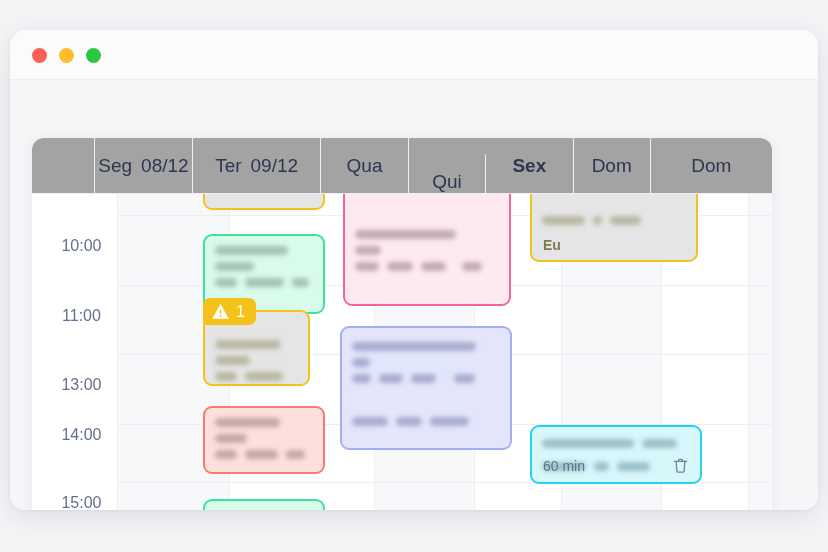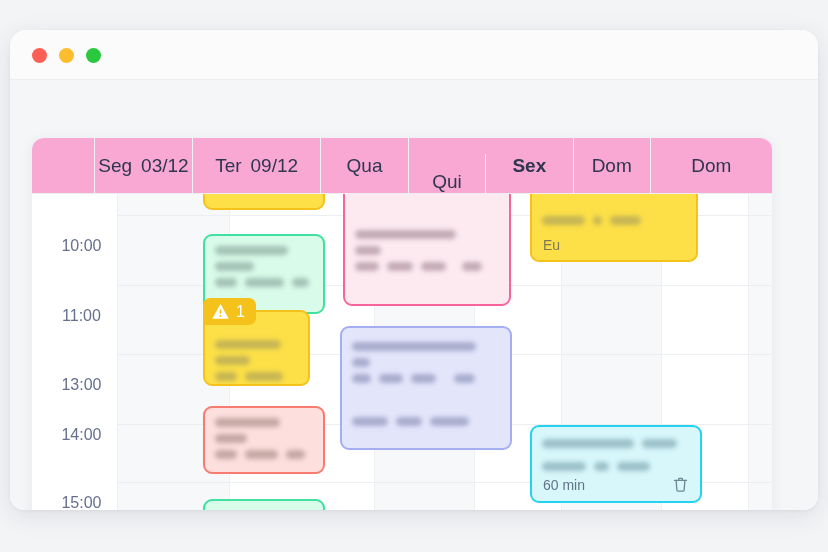--- a/index.html
+++ b/index.html
@@ -73,21 +73,21 @@
     box-shadow: 0 2px 14px rgba(30,38,60,0.07);
     overflow: hidden;
   }
 
   
   .cal-head {
     position: absolute;
     left: 0; top: 0;
     width: 100%;
     height: 56px;
-    background: #f9a8d4;
+    background: #a3a3a3;
     border-bottom: 1px solid #eceef1;
     display: flex;
   }
   .cal-head .hcell {
     height: 100%;
     display: flex;
     align-items: center;
     justify-content: center;
     gap: 9px;
     font-size: 19px;
@@ -166,21 +166,21 @@
     height: 9px;
     border-radius: 5px;
     margin-bottom: 7px;
     filter: blur(2.6px);
     opacity: 0.5;
   }
   .blur-row { display: flex; gap: 8px; margin-bottom: 7px; }
   .blur-row .blur-line { margin-bottom: 0; }
 
   .ev-green  { background: #d9fbe9; border-color: #3fe0a0; }
-  .ev-yellow { background: #fde047; border-color: #f5c21b; }
+  .ev-yellow { background: #e5e5e5; border-color: #f5c21b; font-weight: bold; }
   .ev-pink   { background: #fdeaf1; border-color: #f9639b; }
   .ev-purple { background: #e3e6fb; border-color: #a4aef0; }
   .ev-red    { background: #fde0dd; border-color: #f77b6e; }
   .ev-cyan   { background: #d8f7fb; border-color: #22d2ef; }
 
   .ev-green  .blur-line { background: #6e8a84; }
   .ev-yellow .blur-line { background: #8e8a62; }
   .ev-pink   .blur-line { background: #8a6b7a; }
   .ev-purple .blur-line { background: #6d72a0; }
   .ev-red    .blur-line { background: #8d6f6c; }
@@ -238,21 +238,21 @@
 
     <div class="window-body">
 
       <div class="calendar">
 
         <div class="cal-head">
           <div class="hcell timecol" style="width:71px;"></div>
 
           <div class="hcell" style="width:112px;">
             <span class="dow">Seg</span>
-            <span class="date">03/12</span>
+            <span class="date">08/12</span>
           </div>
 
           <div class="hcell" style="width:145px;">
             <span class="dow">Ter</span>
             <span class="date">09/12</span>
           </div>
 
           <div class="hcell" style="width:100px;align-items:center;">
             <span class="dow">Qua</span>
           </div>
@@ -393,21 +393,21 @@
               <div class="ev-lines" style="top:54px;">
                 <div class="blur-row">
                   <div class="blur-line" style="width:30%;"></div>
                   <div class="blur-line" style="width:6%;"></div>
                   <div class="blur-line" style="width:22%;"></div>
                 </div>
               </div>
               <div class="ev-foot-label">Eu</div>
             </div>
 
-            <div class="event ev-cyan" style="left:484px; top:231px; width:172px; height:78px;">
+            <div class="event ev-cyan" style="left:484px; top:231px; width:172px; height:59px;">
               <div class="ev-lines" style="top:12px;">
                 <div class="blur-row">
                   <div class="blur-line" style="width:62%;"></div>
                   <div class="blur-line" style="width:24%;"></div>
                 </div>
                 <div class="blur-row" style="margin-top:14px;">
                   <div class="blur-line" style="width:30%;"></div>
                   <div class="blur-line" style="width:10%;"></div>
                   <div class="blur-line" style="width:22%;"></div>
                 </div>

